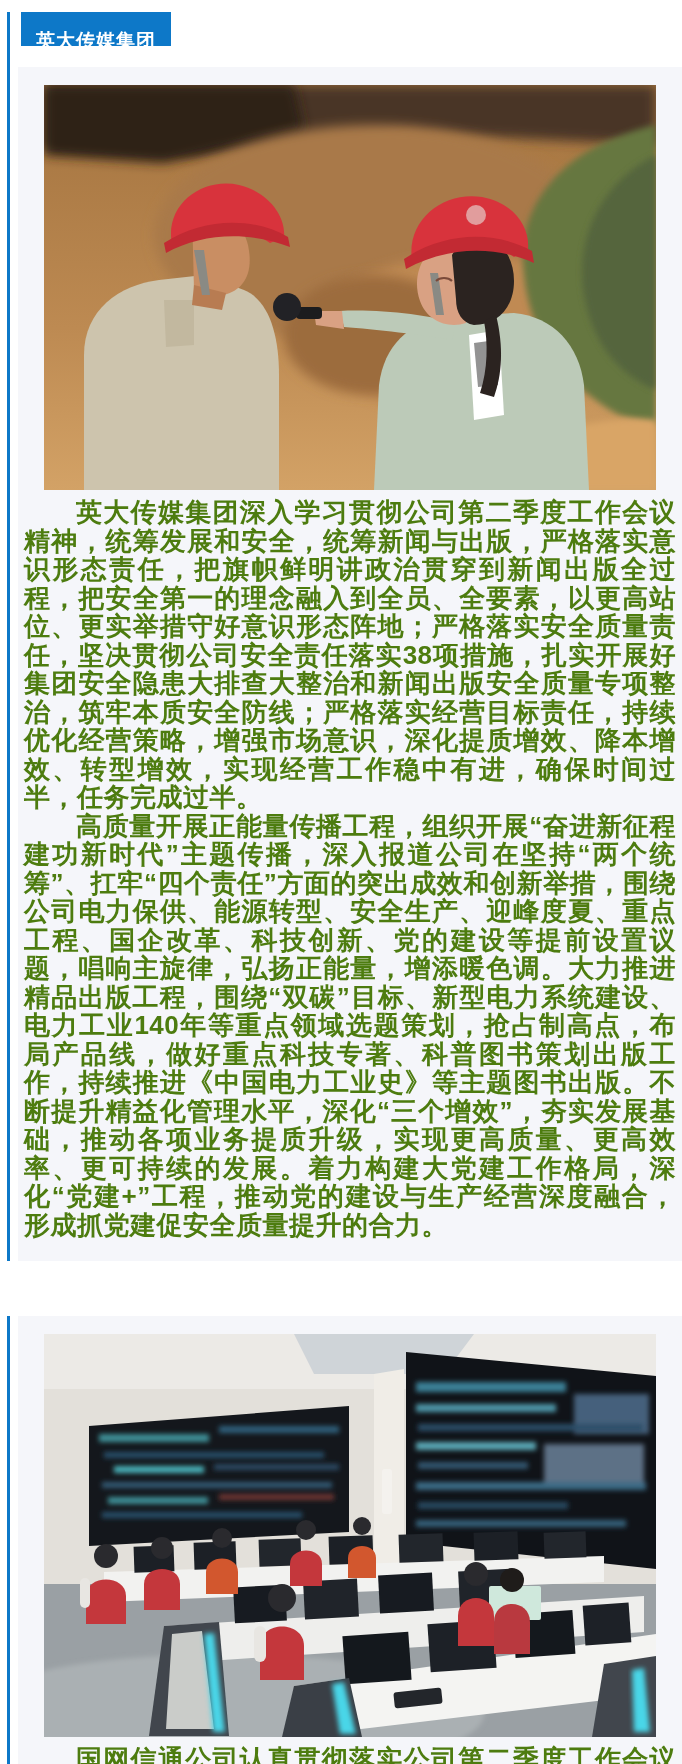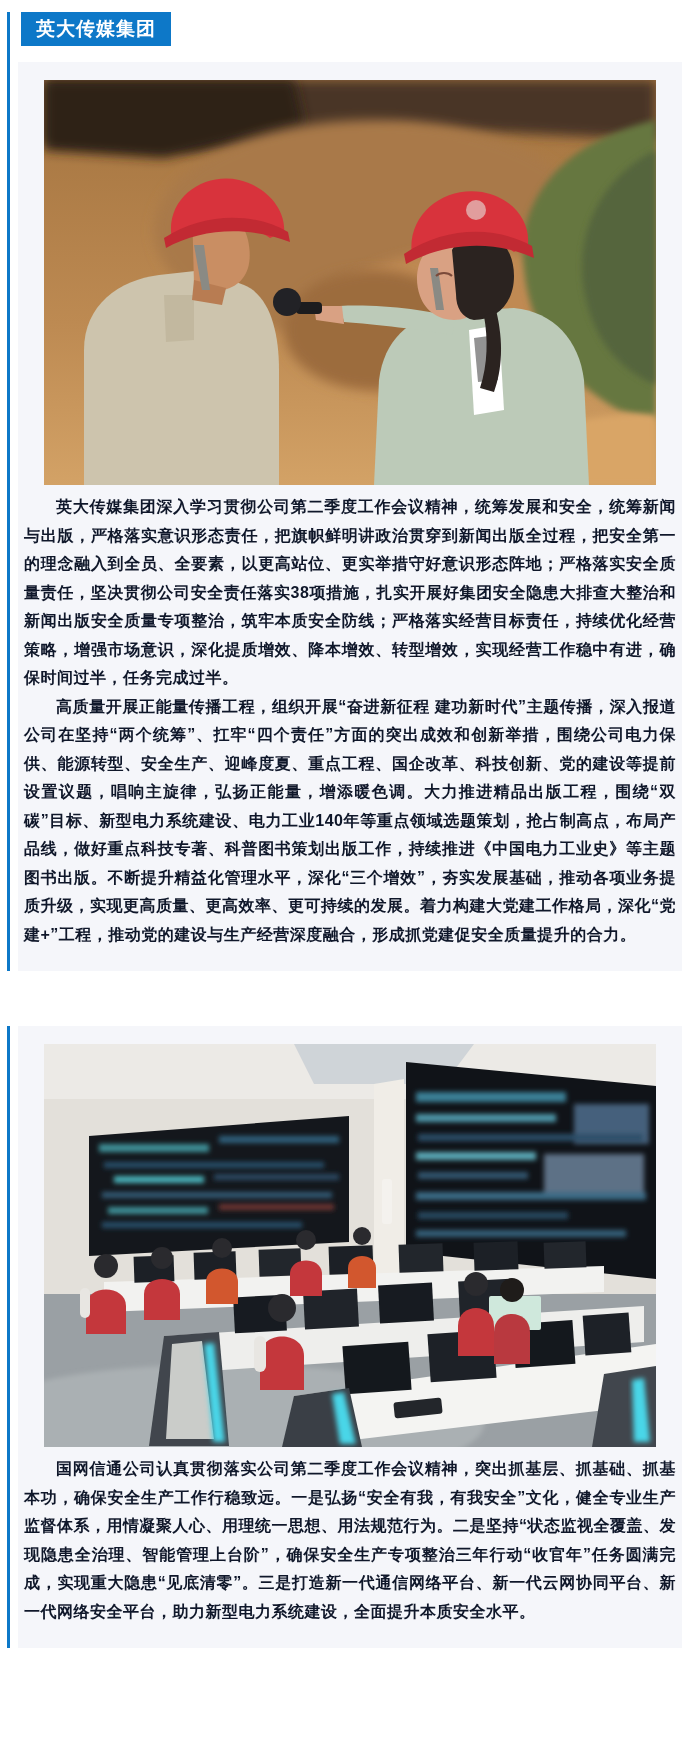--- a/index.html
+++ b/index.html
@@ -16,43 +16,43 @@
   .sec + .sec { margin-top:55px; }
   .badge {
     display:inline-block;
     margin-left:11px;
     background:#0d78c8;
     color:#ffffff;
     font-size:19px;
     font-weight:700;
     line-height:34px;
     height:34px;
-    padding:0 15px;
+    padding:12px 15px;
     letter-spacing:1px;
   }
   .card {
     margin-left:8px;
     width:664px;
     margin-top:16px;
     background:#f5f6fa;
     padding:18px 0 22px;
   }
   .photo {
     display:block;
     width:612px;
     margin:0 auto;
     background:#777;
     cursor:pointer;
   }
   .textblock { margin:8px 6px 0 6px; }
   .textblock p {
-    font-size:16px;
+    font-size:26px;
     line-height:28.5px;
     font-weight:700;
-    color:#0f172a;
+    color:#4d7c0f;
     text-align:justify;
     text-indent:2em;
     letter-spacing:0.5px;
   }
 </style>
 </head>
 <body>
 
 <div class="article">
 

